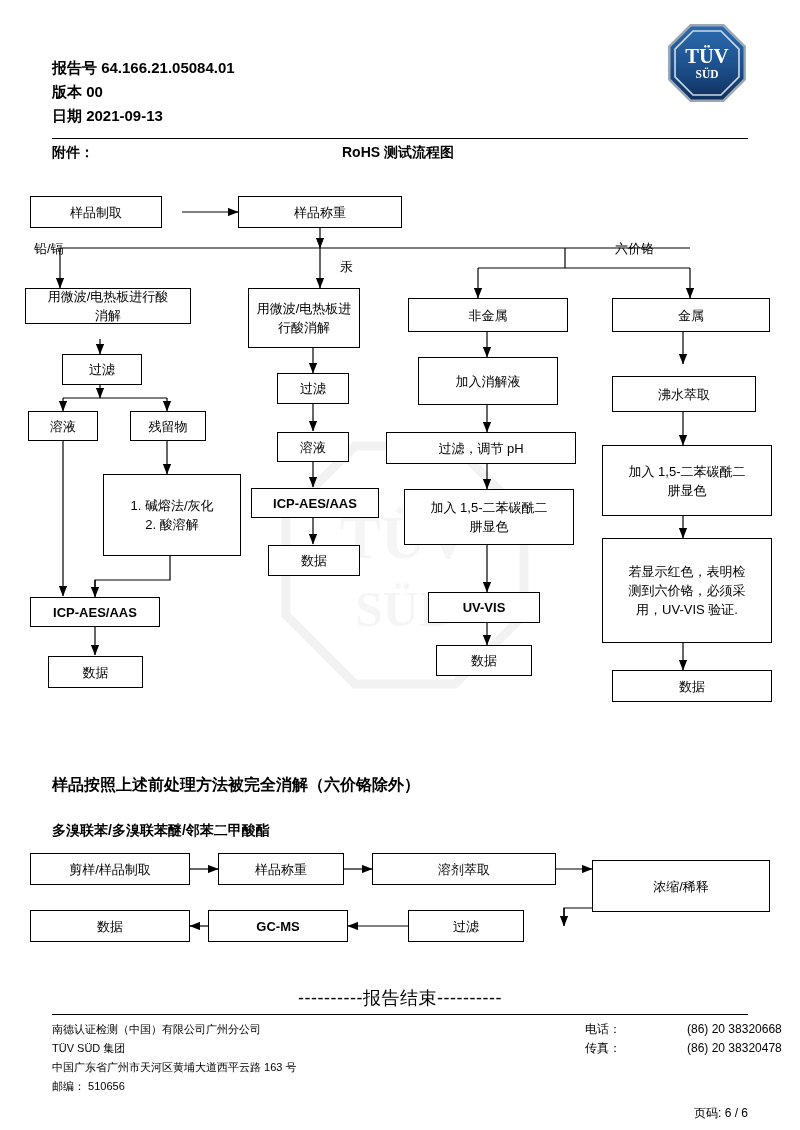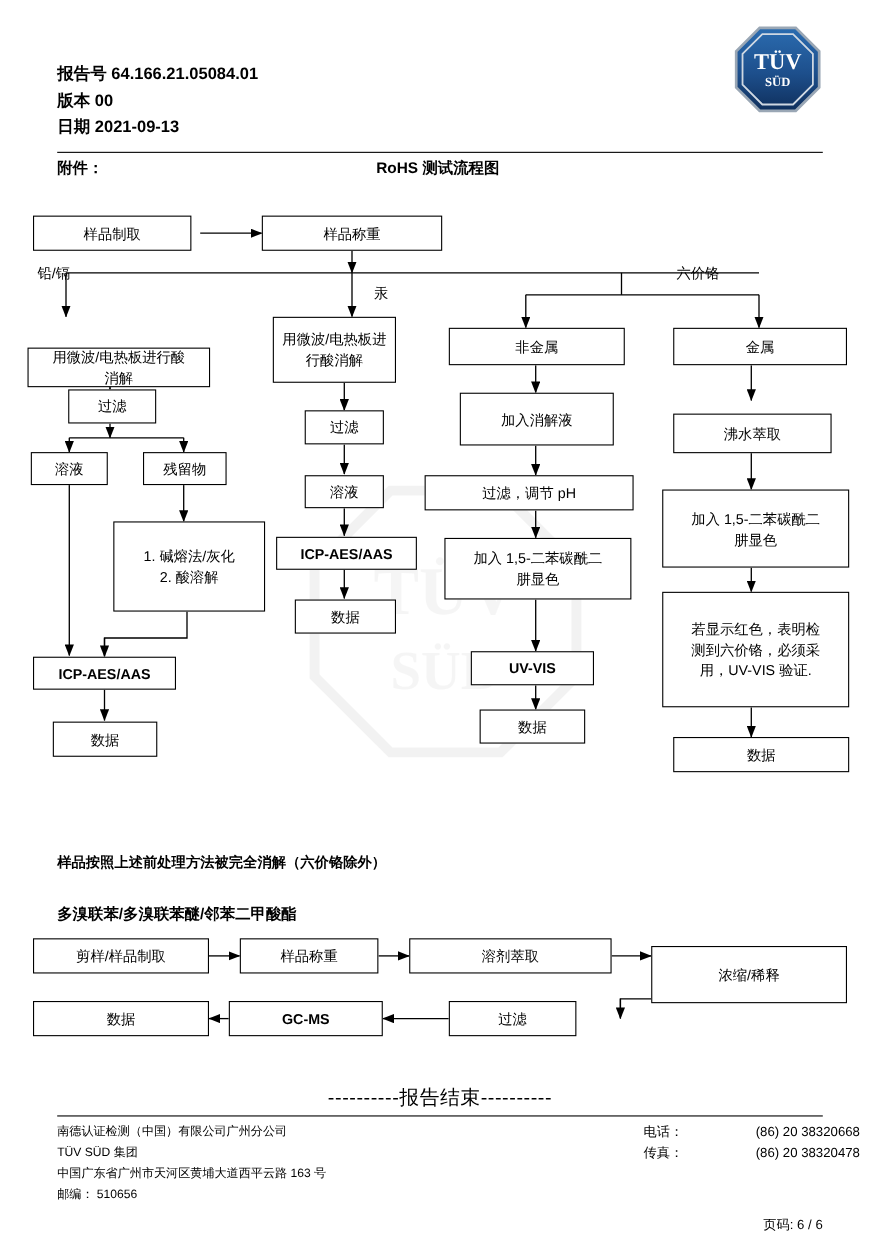--- a/index.html
+++ b/index.html
@@ -87,21 +87,21 @@
   }
   svg.lines {
     position: absolute; left: 0; top: 0;
     width: 800px; height: 1130px;
     pointer-events: none;
   }
 
   
   .mid-note {
     position: absolute; left: 52px; top: 775px;
-    font-size: 13px; font-weight: bold;
+    font-size: 16px; font-weight: bold;
   }
   .sec2-title {
     position: absolute; left: 52px; top: 822px;
     font-size: 14px; font-weight: bold;
   }
 
   
   .report-end {
     position: absolute; left: 0; right: 0; top: 986px;
     text-align: center;
@@ -237,28 +237,28 @@
 
     <g stroke="#000" stroke-width="1.2" fill="none" marker-end="url(#ah)">
       <line x1="683" y1="332" x2="683" y2="364"></line>
       <line x1="683" y1="400" x2="683" y2="445"></line>
       <line x1="683" y1="516" x2="683" y2="538"></line>
       <line x1="683" y1="643" x2="683" y2="670"></line>
     </g>
   </svg>
 
   <div class="flow">
-    <div class="node" style="left:30px;top:196px;width:144px;height:32px;">样品制取</div>
+    <div class="node" style="left:30px;top:196px;width:132px;height:32px;">样品制取</div>
     <div class="node" style="left:238px;top:196px;width:164px;height:32px;">样品称重</div>
 
     <div class="lbl" style="left:34px;top:240px;">铅/镉</div>
     <div class="lbl" style="left:340px;top:258px;">汞</div>
     <div class="lbl" style="left:615px;top:240px;">六价铬</div>
 
-    <div class="node" style="left:25px;top:288px;width:166px;height:36px;margin-top:28px;">用微波/电热板进行酸
+    <div class="node" style="left:25px;top:288px;width:166px;height:36px;">用微波/电热板进行酸
 消解</div>
     <div class="node" style="left:62px;top:354px;width:80px;height:31px;">过滤</div>
     <div class="node" style="left:28px;top:411px;width:70px;height:30px;">溶液</div>
     <div class="node" style="left:130px;top:411px;width:76px;height:30px;">残留物</div>
     <div class="node" style="left:103px;top:474px;width:138px;height:82px;">1. 碱熔法/灰化
 2. 酸溶解</div>
     <div class="node bold" style="left:30px;top:597px;width:130px;height:30px;">ICP-AES/AAS</div>
     <div class="node" style="left:48px;top:656px;width:95px;height:32px;">数据</div>
 
     <div class="node" style="left:248px;top:288px;width:112px;height:60px;">用微波/电热板进

